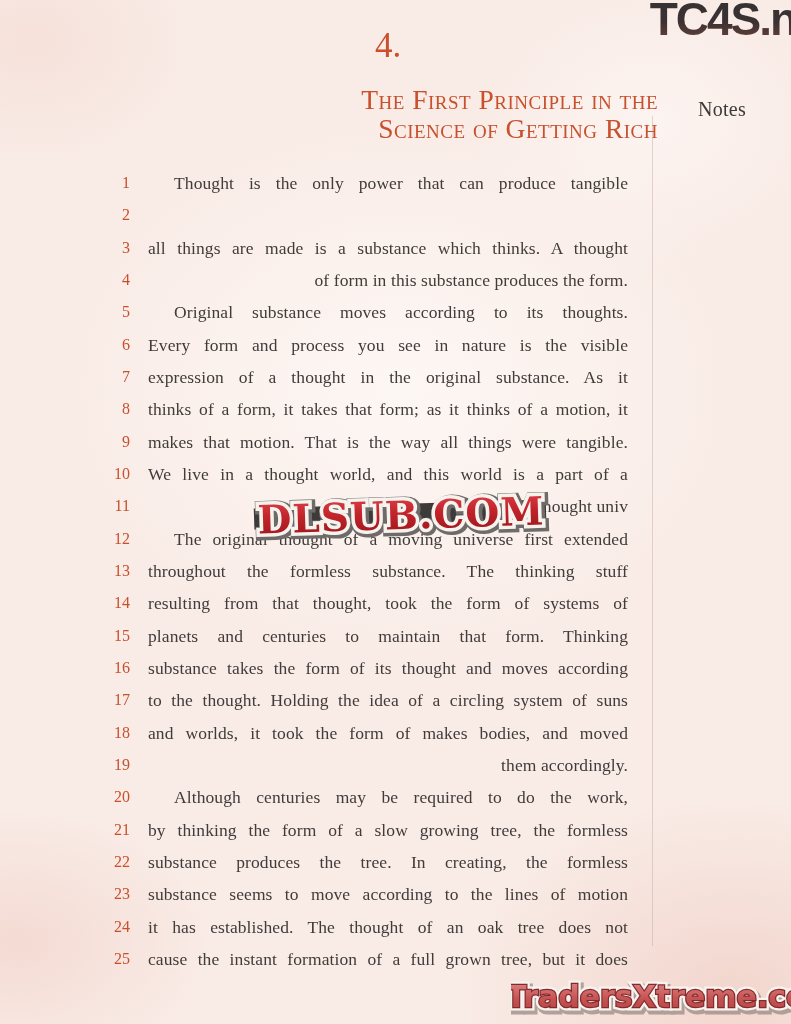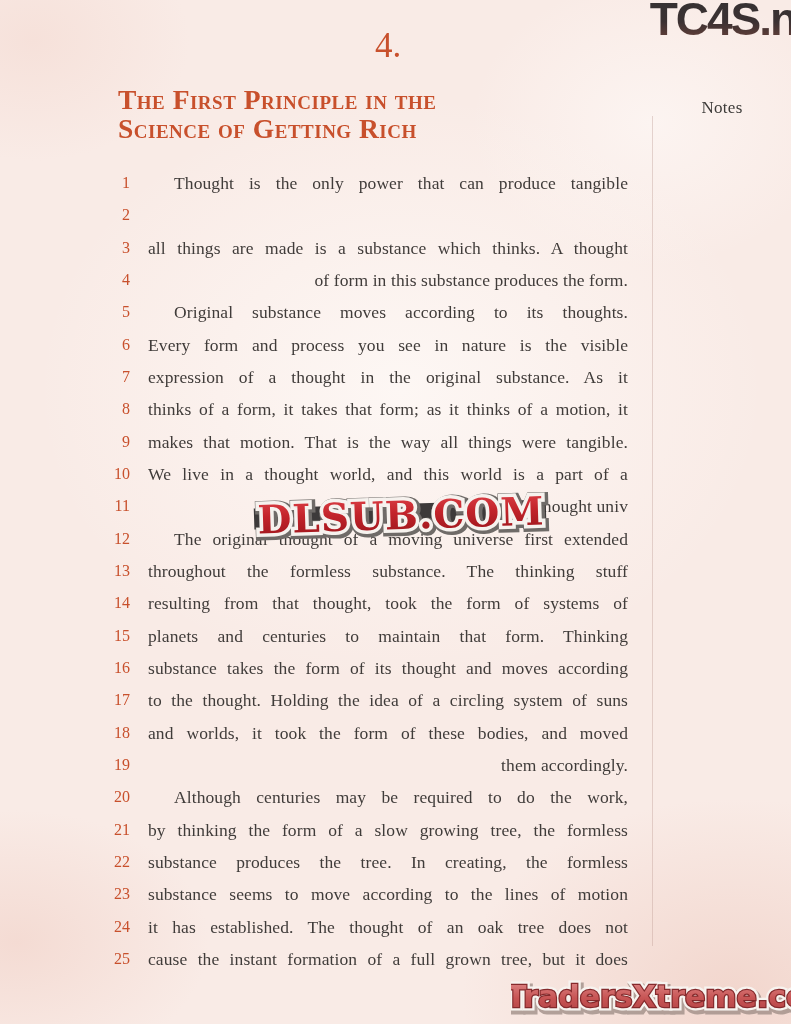--- a/index.html
+++ b/index.html
@@ -28,26 +28,26 @@
   .pgnum{
     position:absolute;top:7px;right:12px;z-index:2;
     font-size:17px;color:#c75a2c;opacity:.9;
   }
   .chapter{
     position:absolute;top:26px;left:148px;width:480px;
     text-align:center;font-size:35px;color:#c8502c;z-index:1;
   }
   .title{
     position:absolute;top:86px;left:118px;width:540px;margin:0;
-    text-align:left;font-variant:small-caps;font-weight:bold;
+    text-align:right;font-variant:small-caps;font-weight:normal;
     font-size:27.5px;line-height:1.04;letter-spacing:.5px;color:#c8502c;
   }
   .notes{
     position:absolute;top:98px;left:652px;width:140px;
-    text-align:center;font-size:17px;color:#3d3b39;letter-spacing:.3px;
+    text-align:center;font-size:20px;color:#3d3b39;letter-spacing:.3px;
   }
   .notes-rule{
     position:absolute;left:652px;top:116px;width:1px;height:830px;
     background:rgba(190,156,146,.38);
   }
   .body{position:absolute;left:0;top:167px;width:652px;z-index:1;}
   .row{display:flex;}
   .num{
     width:130px;text-align:right;font-size:16px;color:#c8502c;
     line-height:32.33px;flex:none;
@@ -145,21 +145,21 @@
       <div class="row">
       <span class="num">16</span>
       <span class="txt justify">substance takes the form of its thought and moves according</span>
     </div>
       <div class="row">
       <span class="num">17</span>
       <span class="txt justify">to the thought. Holding the idea of a circling system of suns</span>
     </div>
       <div class="row">
       <span class="num">18</span>
-      <span class="txt justify">and worlds, it took the form of these bodies, and moved</span>
+      <span class="txt justify">and worlds, it took the form of makes bodies, and moved</span>
     </div>
       <div class="row">
       <span class="num">19</span>
       <span class="txt">them accordingly.</span>
     </div>
       <div class="row">
       <span class="num">20</span>
       <span class="txt indent justify">Although centuries may be required to do the work,</span>
     </div>
       <div class="row">

